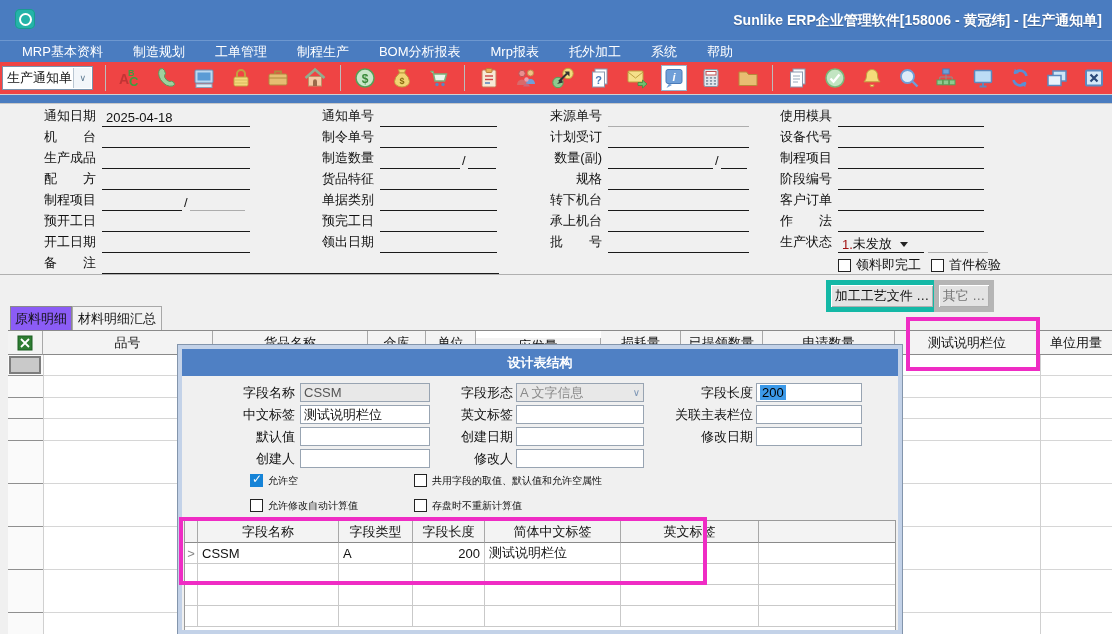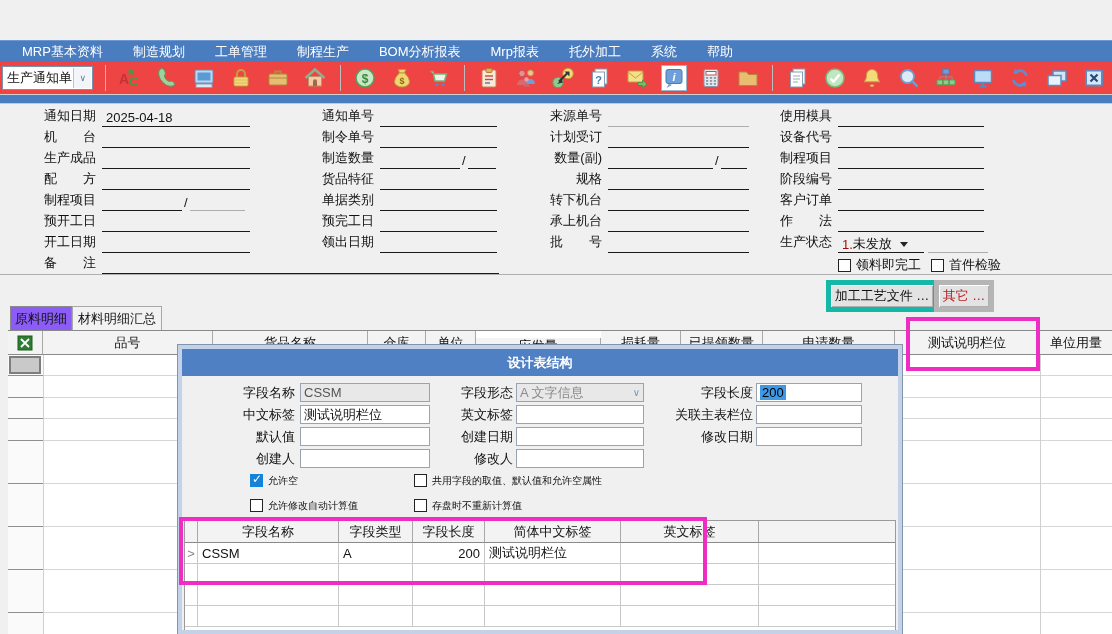--- a/index.html
+++ b/index.html
@@ -50,21 +50,21 @@
   .ddarrow{width:0;height:0;border-left:4px solid transparent;border-right:4px solid transparent;
         border-top:5px solid #222;margin-left:8px;}
   .cb{width:13px;height:13px;border:1.5px solid #222;background:#fff;box-sizing:border-box;display:inline-block;flex:0 0 auto;}
   .cb.checked{background:#1583d7;border-color:#1583d7;position:relative;}
   .cb.checked:after{content:"✓";position:absolute;left:1px;top:-3px;color:#fff;font-size:12px;font-weight:bold;}
   .cbrow{display:flex;align-items:center;gap:5px;}
   
   .btn{position:absolute;height:22px;background:#e3e3e3;border:5px solid #14b8a6;
         box-shadow:inset 1px 1px 0 #fff, inset -1px -1px 0 #b0b0b0;
         display:flex;align-items:center;justify-content:center;font-size:13px;}
-  .btn.disabled{color:#b91c1c;border-color:#b5b5b5;}
+  .btn.disabled{color:#737373;border-color:#b5b5b5;}
   
   .tab{position:absolute;top:306px;height:25px;border:1px solid #8a8a8a;border-bottom:none;
         display:flex;align-items:center;justify-content:center;box-sizing:border-box;}
   .tab.active{background:#8b5cf6;}
   .tab.idle{background:#f2f2f2;border-color:#a8a8a8;}
   
   .grid{position:absolute;left:8px;top:330px;width:1104px;height:304px;background:#fff;
         border-top:1px solid #8a8a8a;box-sizing:border-box;}
   .ghead{position:absolute;left:0;top:0;height:24px;display:flex;width:100%;}
   .gh{background:#f3f3f3;border-right:1px solid #a8a8a8;border-bottom:1px solid #8a8a8a;
@@ -106,20 +106,24 @@
   .dw6{flex:1;border-right:none;}
   .num{justify-content:flex-end;}
   
   .pink{position:absolute;border:4px solid #ef2cc4;z-index:120;pointer-events:none;}
 </style>
 </head>
 <body>
 
 <div id="app">
 
+  <div class="titlebar">
+    <div class="logo"></div>
+    <div class="wtitle">Sunlike ERP企业管理软件[158006 - 黄冠纬] - [生产通知单]</div>
+  </div>
 
   <div class="menubar">
     <span class="menuitem">MRP基本资料</span>
     <span class="menuitem">制造规划</span>
     <span class="menuitem">工单管理</span>
     <span class="menuitem">制程生产</span>
     <span class="menuitem">BOM分析报表</span>
     <span class="menuitem">Mrp报表</span>
     <span class="menuitem">托外加工</span>
     <span class="menuitem">系统</span>

